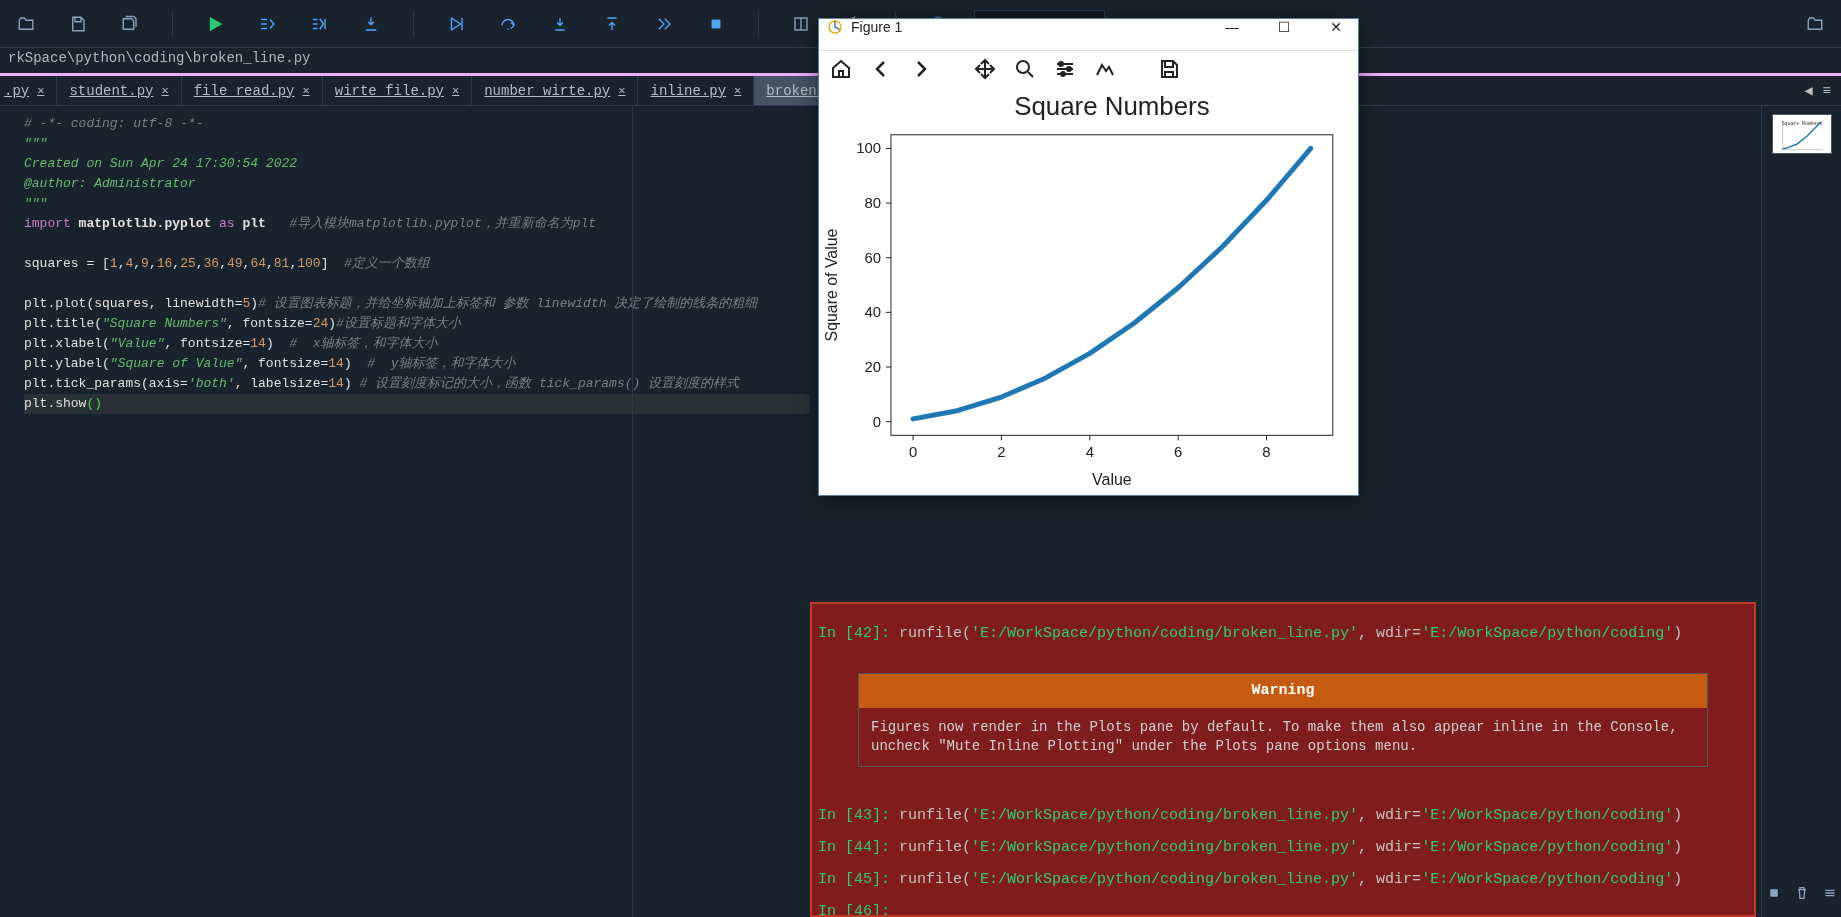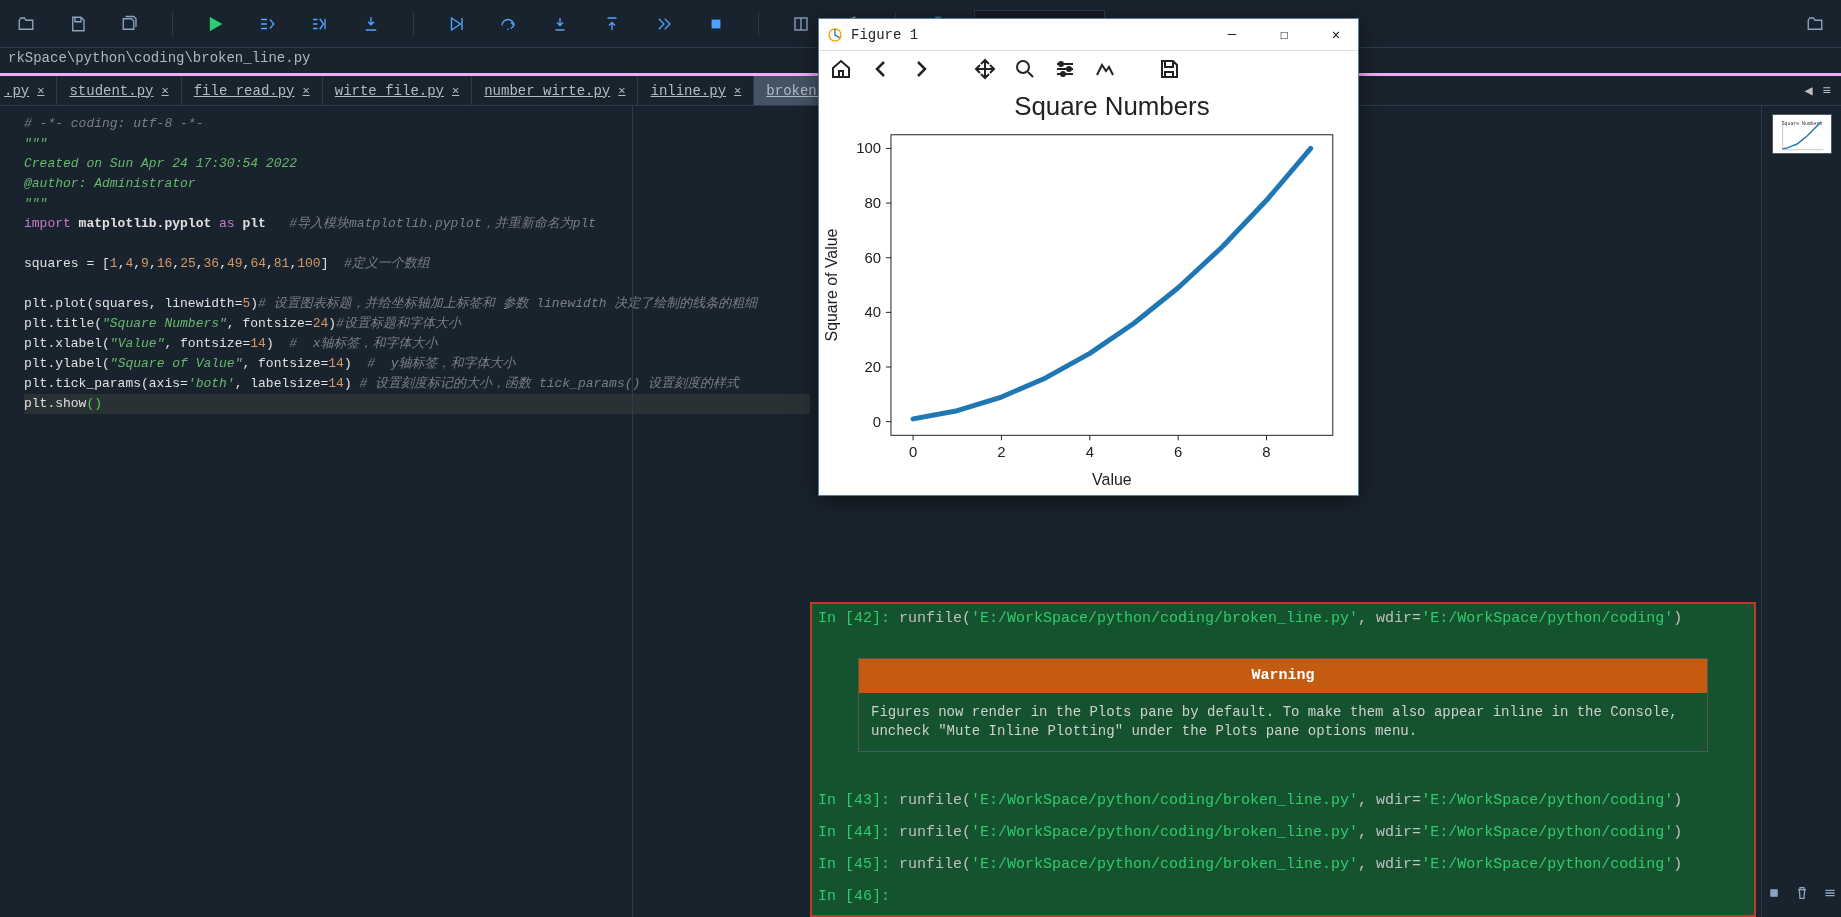--- a/index.html
+++ b/index.html
@@ -49,38 +49,38 @@
 .hl-line { background:#2a3135; display:inline-block; width:100%; }
 .rightpane { flex:1; display:flex; flex-direction:column; position:relative; }
 .side-strip {
   position:absolute; right:0; top:0; width:80px; height:100%; background:#19232d;
   border-left:1px solid #2b3b4d; padding:8px 4px; display:flex; flex-direction:column; align-items:center; gap:8px;
 }
 .thumb { width:60px; height:40px; background:#fff; border:1px solid #4a5868; position:relative; overflow:hidden; }
 .side-btns { margin-top:auto; display:flex; gap:8px; padding-bottom:6px; }
 .side-btns .sb { width:20px; height:20px; display:flex; align-items:center; justify-content:center; cursor:pointer; }
 .console {
-  margin-top:496px; margin-right:85px; flex:1; background:#14532d; overflow:auto;
-  border:2px solid #c0392b; padding:4px 6px; font-size:15px; line-height:22px;
+  margin-top:496px; margin-right:85px; flex:1; background:#7f1d1d; overflow:auto;
+  border:2px solid #c0392b; padding:19px 6px; font-size:15px; line-height:22px;
 }
 .c-prompt { color:#2ecc71; }
 .c-fn { color:#c0c0c0; }
 .c-str { color:#2ecc71; }
 .c-kw { color:#c0c0c0; }
 .warn-box { margin:28px 40px 16px 40px; border:1px solid #555; }
 .warn-hdr { background:#c55a11; text-align:center; padding:6px 0; font-weight:bold; color:#fff; }
 .warn-body { padding:10px 12px; color:#d0d0d0; font-size:14px; line-height:19px; }
 
 .figure-window {
   position:absolute; left:818px; top:18px; width:541px; height:478px;
   background:#fff; border:1px solid #5a7fa3; box-shadow:0 4px 20px rgba(0,0,0,0.5);
 }
 .fig-title {
   height:32px; background:#fff; border-bottom:1px solid #e0e0e0;
-  display:flex; align-items:center; padding:0 8px; gap:8px; font-family:Liberation Mono, monospace; font-size:14px; color:#222;
+  display:flex; padding:0 8px; gap:8px; font-family:Liberation Sans, sans-serif; font-size:14px; color:#222;
 }
 .fig-title .wicon { width:16px; height:16px; }
 .fig-title .wbtns { margin-left:auto; display:flex; gap:24px; color:#222; }
 .fig-title .wb { width:28px; text-align:center; cursor:pointer; font-size:14px; }
 .fig-tool { height:36px; background:#fff; display:flex; align-items:center; padding:0 10px; gap:16px; }
 .fig-tool span { width:24px; height:24px; display:flex; align-items:center; justify-content:center; cursor:pointer; }
 .splot { width:100%; height:calc(100% - 68px); position:relative; }
 svg.plot { width:100%; height:100%; }
 .axis-label { font-family:Arial,sans-serif; font-size:16px; fill:#222; }
 .tick-label { font-family:Arial,sans-serif; font-size:15px; fill:#222; }

